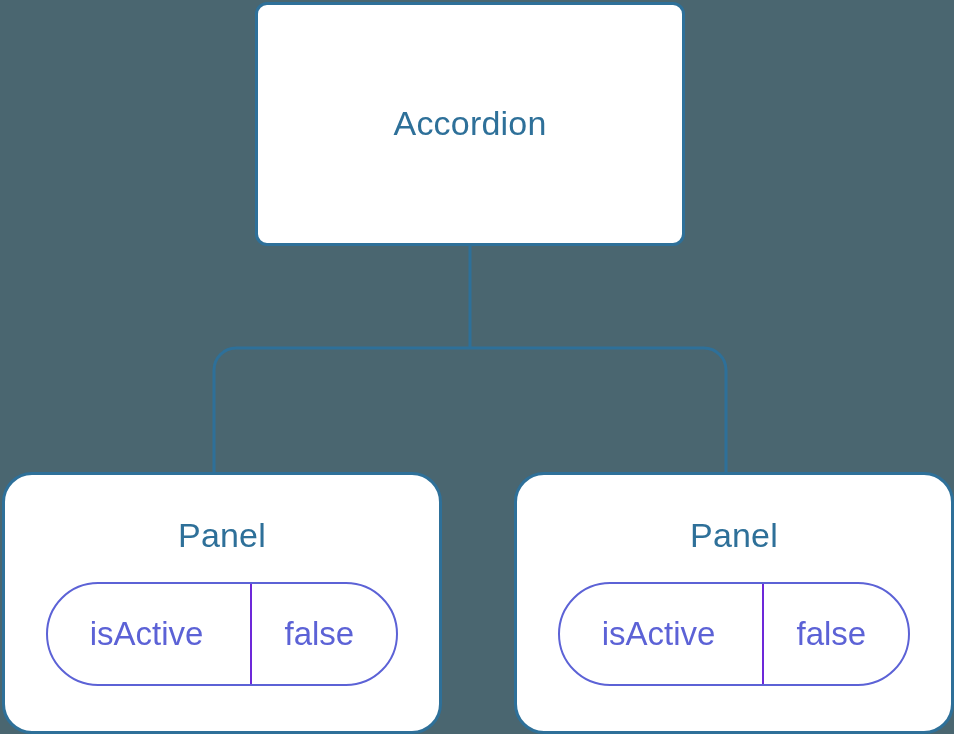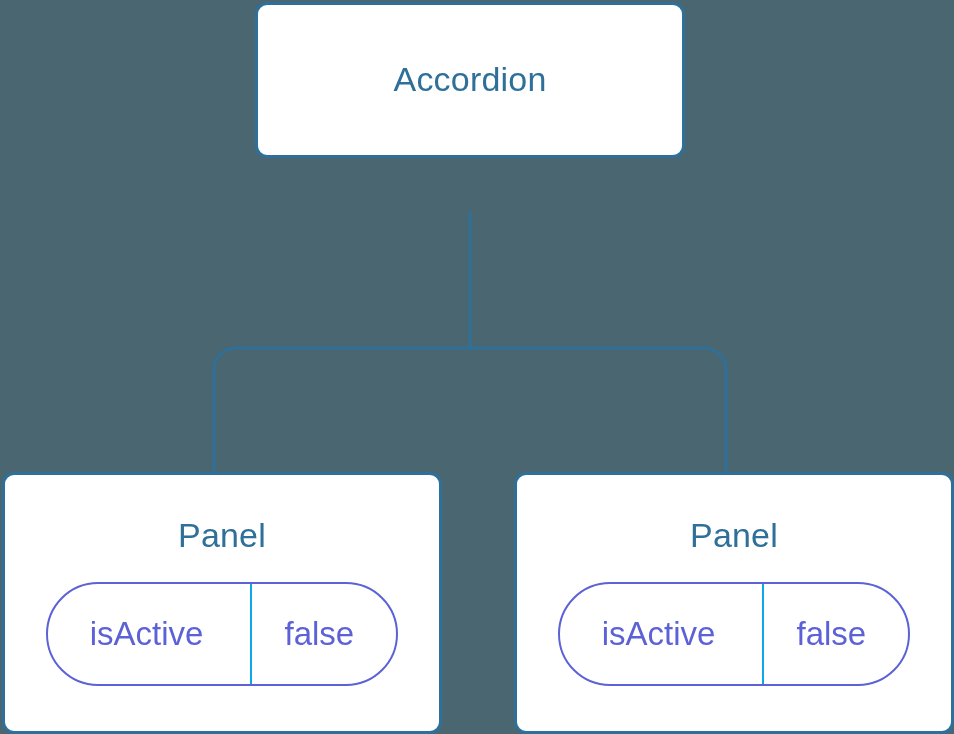--- a/index.html
+++ b/index.html
@@ -41,38 +41,39 @@
     border-radius: 12px;
     display: flex;
     flex-direction: column;
     align-items: center;
   }
 
   .node-root {
     left: 255px;
     top: 2px;
     width: 430px;
-    height: 156px;
+    height: 244px;
     justify-content: center;
   }
 
   .node-title {
     color: #2e7099;
     font-size: 34px;
     font-weight: 400;
     letter-spacing: 0.2px;
     line-height: 1.1;
     white-space: nowrap;
   }
 
   .node-leaf {
     width: 440px;
     height: 262px;
     top: 472px;
     padding-top: 42px;
+    border-radius: 30px;
   }
   .node-leaf.leaf-left  { left: 2px; }
   .node-leaf.leaf-right { left: 514px; }
 
   
   .prop-pill {
     margin-top: 28px;
     height: 104px;
     box-sizing: border-box;
     border: 2px solid #5c62d6;
@@ -93,21 +94,21 @@
     white-space: nowrap;
     box-sizing: border-box;
   }
 
   .prop-key {
     padding: 0 47px 0 42px;
   }
 
   .prop-value {
     padding: 0 42px 0 32px;
-    border-left: 2px solid #0ea5e9;
+    border-left: 2px solid #6d28d9;
   }
 </style>
 </head>
 <body>
 
 <div id="canvas">
 
   <svg id="connectors" viewBox="0 0 954 734" width="954" height="734" fill="none" xmlns="http://www.w3.org/2000/svg">
 
     <path d="M470,211 L470,348" stroke="#2e7099" stroke-width="3" fill="none" stroke-linecap="butt"></path>

